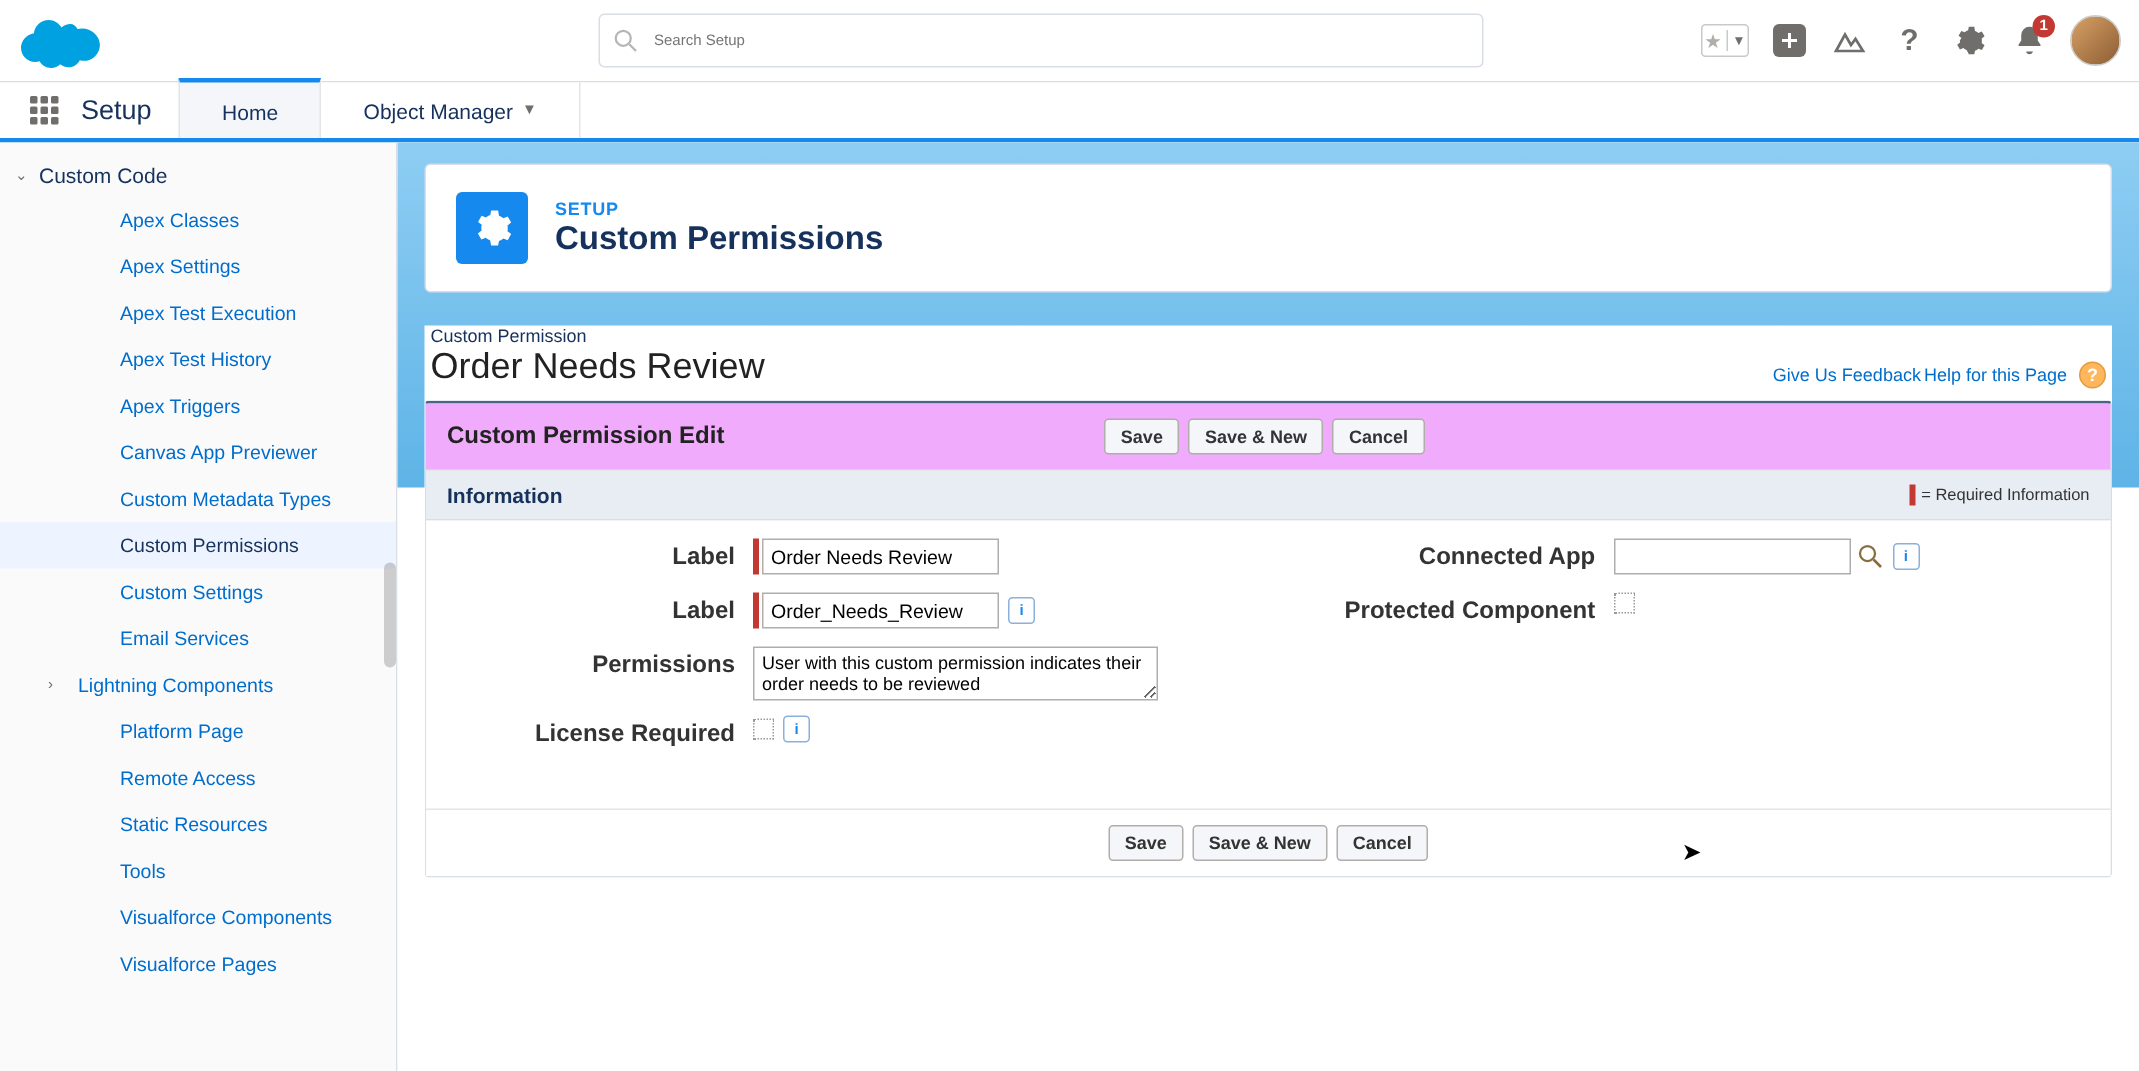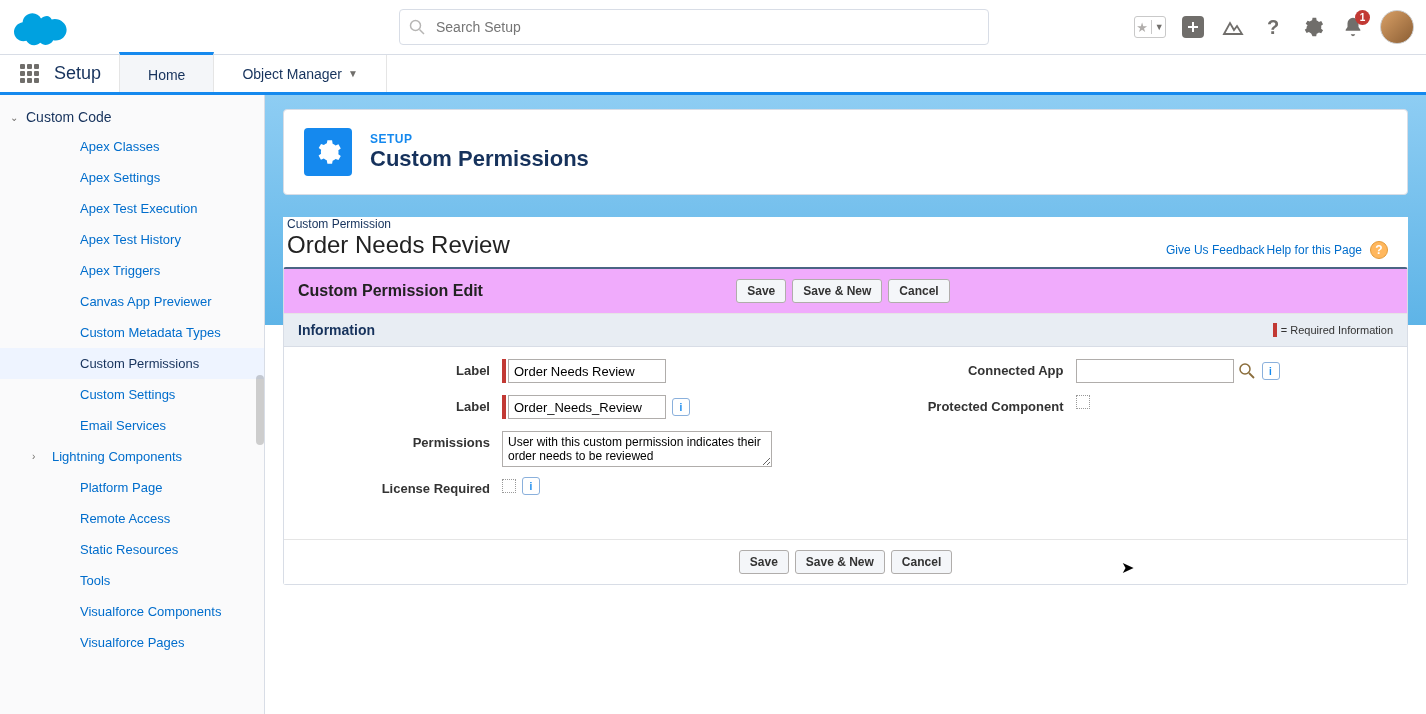--- a/index.html
+++ b/index.html
@@ -2,21 +2,21 @@
 <html><head>
 <meta charset="utf-8">
 <style>
   * { box-sizing: border-box; margin:0; padding:0; }
   body { font-family: "Salesforce Sans", Arial, sans-serif; font-size:13px; color:#16325c; background:#fff; width:1426px; height:714px; overflow:hidden; }
   
   
   .header { height:55px; border-bottom:1px solid #d8dde6; display:flex; align-items:center; padding:0 12px; background:#fff;}
   .cloud-logo { width:55px; height:38px; margin-left:2px; margin-right:40px; }
   .search-wrap { flex:0 0 590px; margin-left:290px; position:relative; }
-  .search-input { width:100%; height:36px; border:1px solid #d8dde6; border-radius:4px; padding:0 12px 0 36px; font-size:14px; color:#3e3e3c;}
+  .search-input { width:100%; height:36px; border:1px solid #d8dde6; border-radius:4px; padding:0 12px 0 36px; font-size:10px; color:#3e3e3c;}
   .search-icon { position:absolute; left:10px; top:10px; width:16px; height:16px; opacity:.5; }
   .header-right { margin-left:auto; display:flex; align-items:center; gap:14px; }
   .hd-icon { width:26px; height:26px; display:flex; align-items:center; justify-content:center; color:#706e6b; cursor:pointer; position:relative; }
   .fav-sq { width:32px; height:22px; border:1px solid #c9c9c9; border-radius:3px; display:flex; align-items:center; justify-content:center; }
   .fav-sq .divider { width:1px; height:14px; background:#c9c9c9; margin:0 3px;}
   .badge-num { position:absolute; top:-4px; right:-4px; background:#c23934; color:#fff; border-radius:50%; width:15px; height:15px; font-size:10px; display:flex; align-items:center; justify-content:center; font-weight:bold;}
   .avatar { width:34px; height:34px; border-radius:50%; background:linear-gradient(135deg,#d9a066,#8b5e34); border:1px solid #ccc;}
   
   
   .nav-row { height:40px; border-bottom:3px solid #1589ee; display:flex; align-items:stretch; background:#fff;}
@@ -43,41 +43,41 @@
   .scroll-hint { position:absolute; right:0; top:280px; width:8px; height:70px; background:rgba(0,0,0,.18); border-radius:4px;}
   
   
   .main { flex:1; overflow:auto; background: linear-gradient(#8ecdf3,#5eb4e7) top/100% 230px no-repeat, #fff; position:relative;}
   .page-header-card { margin:14px 18px 10px 18px; background:#fff; border-radius:4px; border:1px solid #d8dde6; padding:18px 20px; display:flex; align-items:center; gap:18px;}
   .ph-icon { width:48px; height:48px; background:#1589ee; border-radius:4px; display:flex; align-items:center; justify-content:center;}
   .ph-eyebrow { font-size:12px; color:#1589ee; letter-spacing:.5px; font-weight:600;}
   .ph-title { font-size:22px; font-weight:700; color:#16325c;}
   
   .content-block { margin:22px 18px; background:#fff; }
-  .sub-row { display:flex; justify-content:space-between; align-items:flex-end; margin:0 20px 2px 4px;}
+  .sub-row { display:flex; justify-content:space-between; align-items:flex-end; margin:0 4px 2px 4px;}
   .sub-sub { font-size:12px; color:#16325c;}
   .sub-title { font-size:24px; color:#222;}
   .help-links { font-size:12px; display:flex; align-items:center; gap:2px;}
   .help-links a { color:#006dcc; text-decoration:none; cursor:pointer;}
   .help-q { width:18px; height:18px; border-radius:50%; background:#ffb75d; border:1px solid #e39b3a; color:#fff; font-weight:bold; font-size:12px; display:inline-flex; align-items:center; justify-content:center; margin-left:6px;}
   
   .form-panel { border:1px solid #d8dde6; border-top:2px solid #4a6584; border-radius:3px; margin-top:8px; background:#f4f6f9;}
   .panel-head { display:flex; align-items:center; padding:10px 14px; background:#f0abfc; border-bottom:1px solid #e5e5e5;}
   .panel-title { font-size:16px; font-weight:600; color:#222; }
   .btn-row { display:flex; gap:6px; margin:0 auto;}
   .btn { background:#f4f6f9; border:1px solid #b0adab; border-radius:3px; padding:4px 10px; font-size:12px; font-weight:bold; color:#333; cursor:pointer;}
   
   .info-bar { display:flex; justify-content:space-between; align-items:center; padding:8px 14px; background:#e8edf3; border-bottom:1px solid #d8dde6; font-size:14px; font-weight:600;}
   .req-legend { font-size:11px; font-weight:normal; color:#333; display:flex; align-items:center;}
   .req-mark { display:inline-block; width:4px; height:14px; background:#c23934; margin-right:4px;}
   
   .form-grid { display:flex; padding:12px 18px 26px 18px; background:#fff;}
   .form-col { flex:1; }
   .form-row { display:flex; align-items:flex-start; margin-bottom:10px; min-height:26px;}
-  .form-label { width:200px; text-align:right; padding-right:12px; font-size:13px; color:#333; font-weight:bold; padding-top:4px;}
+  .form-label { width:200px; text-align:right; padding-right:12px; font-size:16px; color:#333; font-weight:bold; padding-top:4px;}
   .form-field { flex:0 0 auto; display:flex; align-items:center; }
   .req-bar { width:4px; align-self:stretch; background:#c23934; margin-right:2px;}
   input[type=text].fld, .form-field input[type=text] { border:1px solid #b0adab; padding:3px 5px; font-size:13px; height:24px; background:#fff;}
   textarea.fld { border:1px solid #b0adab; padding:3px 5px; font-size:12px; width:270px; height:36px; resize:both; font-family:inherit;}
   .info-i { display:inline-flex; width:18px; height:18px; border:1px solid #8ab0dc; border-radius:3px; background:#fff; color:#1589ee; font-size:10px; font-weight:bold; align-items:center; justify-content:center; margin-left:6px; cursor:pointer;}
   .lookup { width:18px; height:18px; margin-left:4px; cursor:pointer; display:inline-flex; align-items:center; justify-content:center;}
   .chk { width:14px; height:14px; border:1px dotted #999; background:#fff;}
   .cursor-arrow { position:absolute; left:856px; top:463px; font-size:16px; color:#000; pointer-events:none;}
   
   .panel-foot { padding:10px; display:flex; justify-content:center; gap:6px; background:#fff; border-top:1px solid #e5e5e5;}

